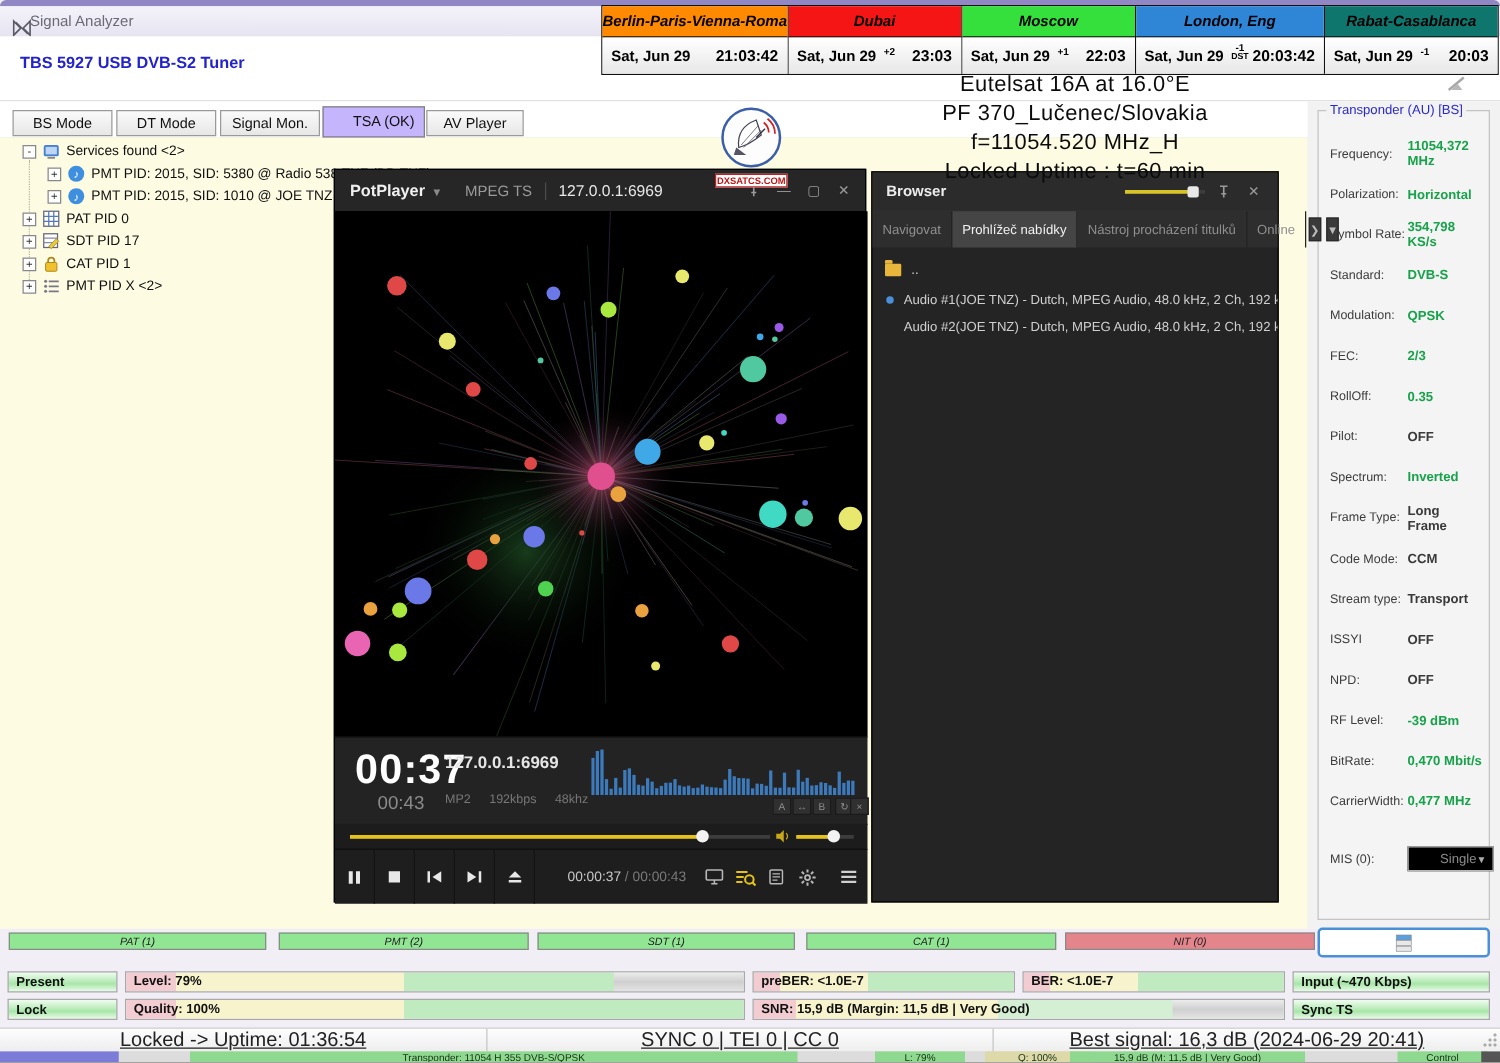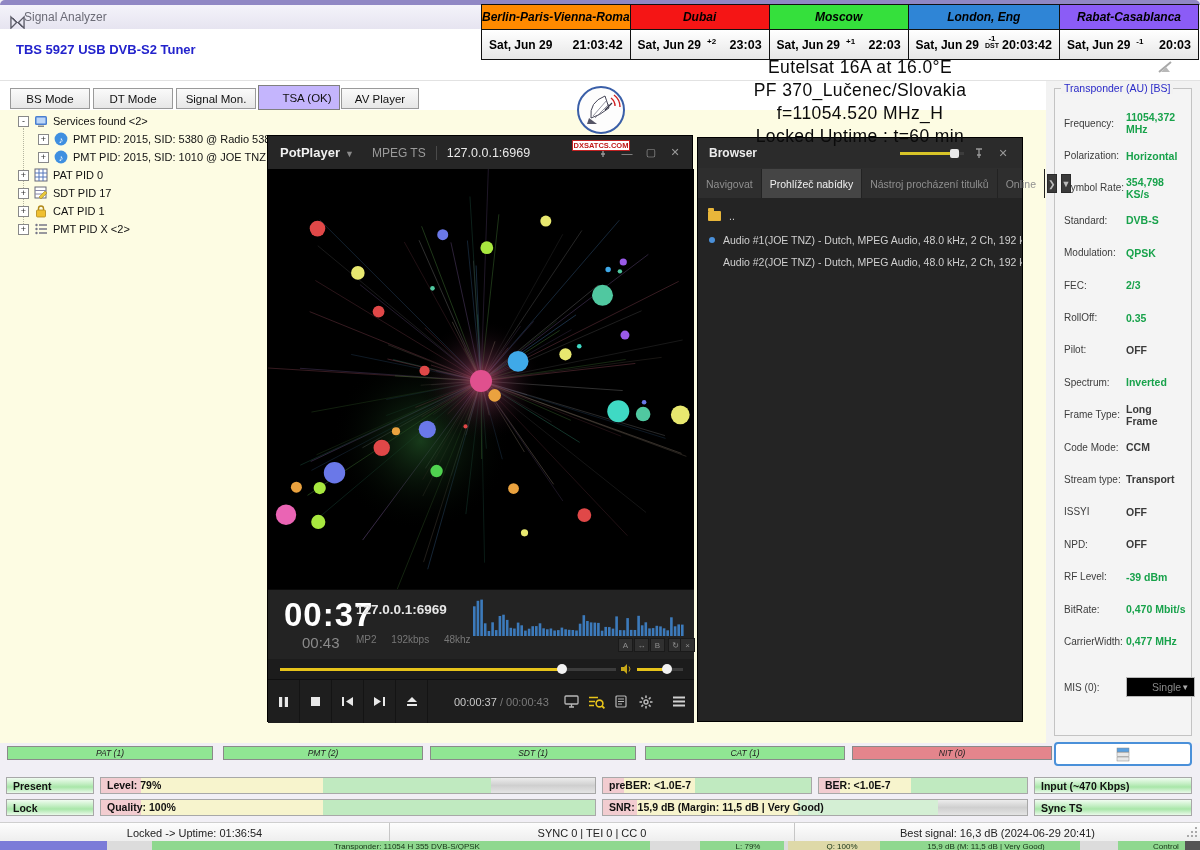--- a/index.html
+++ b/index.html
@@ -114,31 +114,31 @@
   .gradbar{position:absolute;height:17px;border:1px solid #a8a8a8;box-sizing:border-box;overflow:hidden;
            font-size:10.5px;font-weight:bold;color:#111;}
   .gradbar .bg{position:absolute;inset:0;}
   .gradbar .rem{position:absolute;right:0;top:0;bottom:0;background:linear-gradient(#ececec,#cfcfcf 50%,#e4e4e4);}
   .gradbar .txt{position:absolute;left:6px;top:1px;white-space:nowrap;}
   .grad-a{background:linear-gradient(90deg,#f2ccd0 0%,#f2ccd0 8%,#f7f4cd 8%,#f7f4cd 45%,#c0eac0 45%,#c0eac0 100%);}
   .grad-b{background:linear-gradient(90deg,#f2ccd0 0%,#f2ccd0 10%,#f7f4cd 10%,#f7f4cd 44%,#c0eac0 44%,#c0eac0 100%);}
   .grad-c{background:linear-gradient(90deg,#f2ccd0 0%,#f2ccd0 8%,#f7f4cd 8%,#f7f4cd 46%,#d4efd4 46%,#d4efd4 100%);}
   
   #statusbar{left:0;top:822px;width:1200px;height:19px;background:linear-gradient(#fdfdfd,#ededed);border-top:1px solid #cfcfcf;display:flex;}
-  .sbcell{border-right:1px solid #c6c6c6;display:flex;align-items:center;justify-content:center;font-size:11px;color:#222;}
+  .sbcell{border-right:1px solid #c6c6c6;display:flex;align-items:center;justify-content:center;font-size:16px;color:#222;text-decoration:underline;}
   #grip{position:absolute;right:2px;top:826px;width:12px;height:12px;
         background:radial-gradient(circle at 2px 10px,#aaa 1px,transparent 1.5px),
                    radial-gradient(circle at 6px 10px,#aaa 1px,transparent 1.5px),
                    radial-gradient(circle at 10px 10px,#aaa 1px,transparent 1.5px),
                    radial-gradient(circle at 6px 6px,#aaa 1px,transparent 1.5px),
                    radial-gradient(circle at 10px 6px,#aaa 1px,transparent 1.5px),
                    radial-gradient(circle at 10px 2px,#aaa 1px,transparent 1.5px);}
   
   #strip{left:0;top:841px;width:1200px;height:9px;background:#dcdcdc;overflow:hidden;}
-  .seg{position:absolute;top:0;height:9px;font-size:8px;color:#143014;white-space:nowrap;overflow:hidden;text-align:center;line-height:12px;padding-left:12px;}
+  .seg{position:absolute;top:0;height:9px;font-size:8px;color:#143014;white-space:nowrap;overflow:hidden;text-align:center;line-height:12px;}
   
   .muteicon{color:#b0b0b0;}
 </style>
 </head>
 <body>
 
 <div id="screen">
 
   <div class="abs" id="topedge"></div>
 
@@ -192,21 +192,21 @@
       <div class="clock-time">
         <span class="c-date">Sat, Jun 29</span>
         <span class="c-offwrap">
             <span class="c-off">-1</span>
             <span class="c-dst">DST</span>
           </span>
         <span class="c-time">20:03:42</span>
       </div>
     </div>
     <div class="clock-col">
-      <div class="clock-head" style="background: #8b5cf6;">
+      <div class="clock-head" style="background: #0f766e;">
           <span>Rabat-Casablanca</span>
         </div>
       <div class="clock-time">
         <span class="c-date">Sat, Jun 29</span>
         <span class="c-offwrap">
             <span class="c-off">-1</span>
           </span>
         <span class="c-time">20:03</span>
       </div>
     </div>
@@ -819,18 +819,18 @@
     <div class="sbcell" style="width:404px">SYNC 0 | TEI 0 | CC 0</div>
     <div class="sbcell" style="flex:1;border-right:none">Best signal: 16,3 dB (2024-06-29 20:41)</div>
   </div>
   <div class="abs" id="grip"></div>
 
   <div class="abs" id="strip">
     <div class="seg" style="left:0;width:95px;background:#7b7bd8"></div>
     <div class="seg" style="left:152px;width:486px;background:#8fd88f">Transponder: 11054 H 355 DVB-S/QPSK</div>
     <div class="seg" style="left:700px;width:72px;background:#8fd88f">L: 79%</div>
     <div class="seg" style="left:788px;width:84px;background:#ded9a8">Q: 100%</div>
-    <div class="seg" style="left:880px;width:188px;background:#8fd88f">15,9 dB (M: 11,5 dB | Very Good)</div>
+    <div class="seg" style="left:856px;width:188px;background:#8fd88f">15,9 dB (M: 11,5 dB | Very Good)</div>
     <div class="seg" style="left:1118px;width:72px;background:#8fd88f">Control</div>
     <div class="seg" style="left:1185px;width:15px;background:#555"></div>
   </div>
 
 </div>
 
 </body></html>

